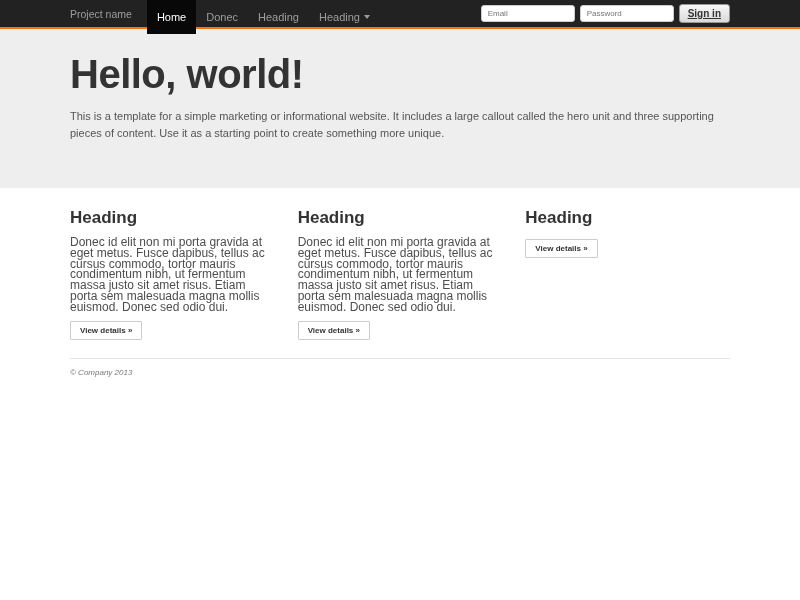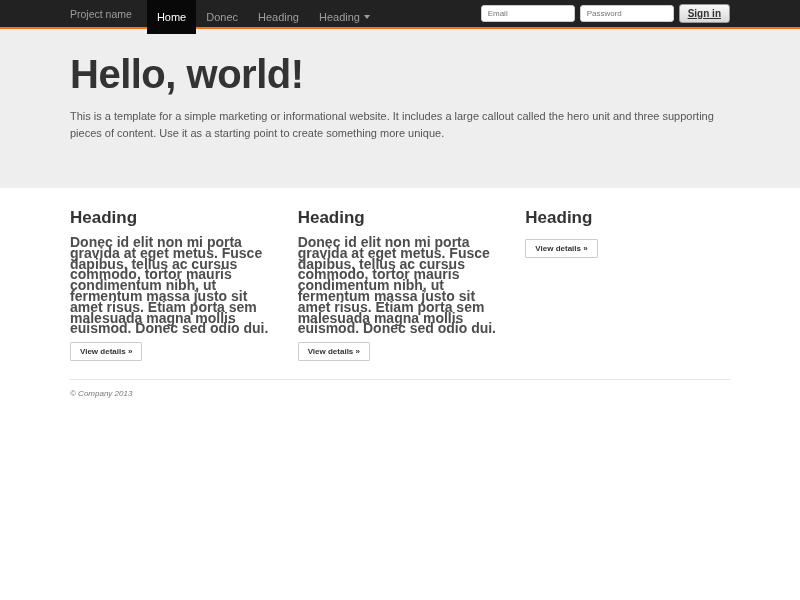--- a/index.html
+++ b/index.html
@@ -74,22 +74,22 @@
   
   .container { width: 660px; margin: 0 auto; padding-top: 16px; }
   .row {
     display: grid; grid-template-columns: 1fr 1fr 1fr; column-gap: 23px;
   }
   .col h2 {
     font-size: 17px; font-weight: bold; color: #333333;
     margin: 4px 0 9px;
   }
   .col p {
-    font-size: 14px; line-height: 10.8px; color: #4d4d4d;
-    margin: 0 0 6px; min-height: 65px; font-weight: bold;
+    font-size: 12px; line-height: 10.8px; color: #4d4d4d;
+    margin: 0 0 6px; min-height: 65px;
   }
   .btn-default {
     display: inline-block; padding: 4px 9px;
     font-size: 8px; font-weight: bold; color: #333333;
     background: #ffffff; border: 1px solid #cccccc; border-radius: 1px;
     text-decoration: none; cursor: pointer;
   }
 
   
   hr.divider {

